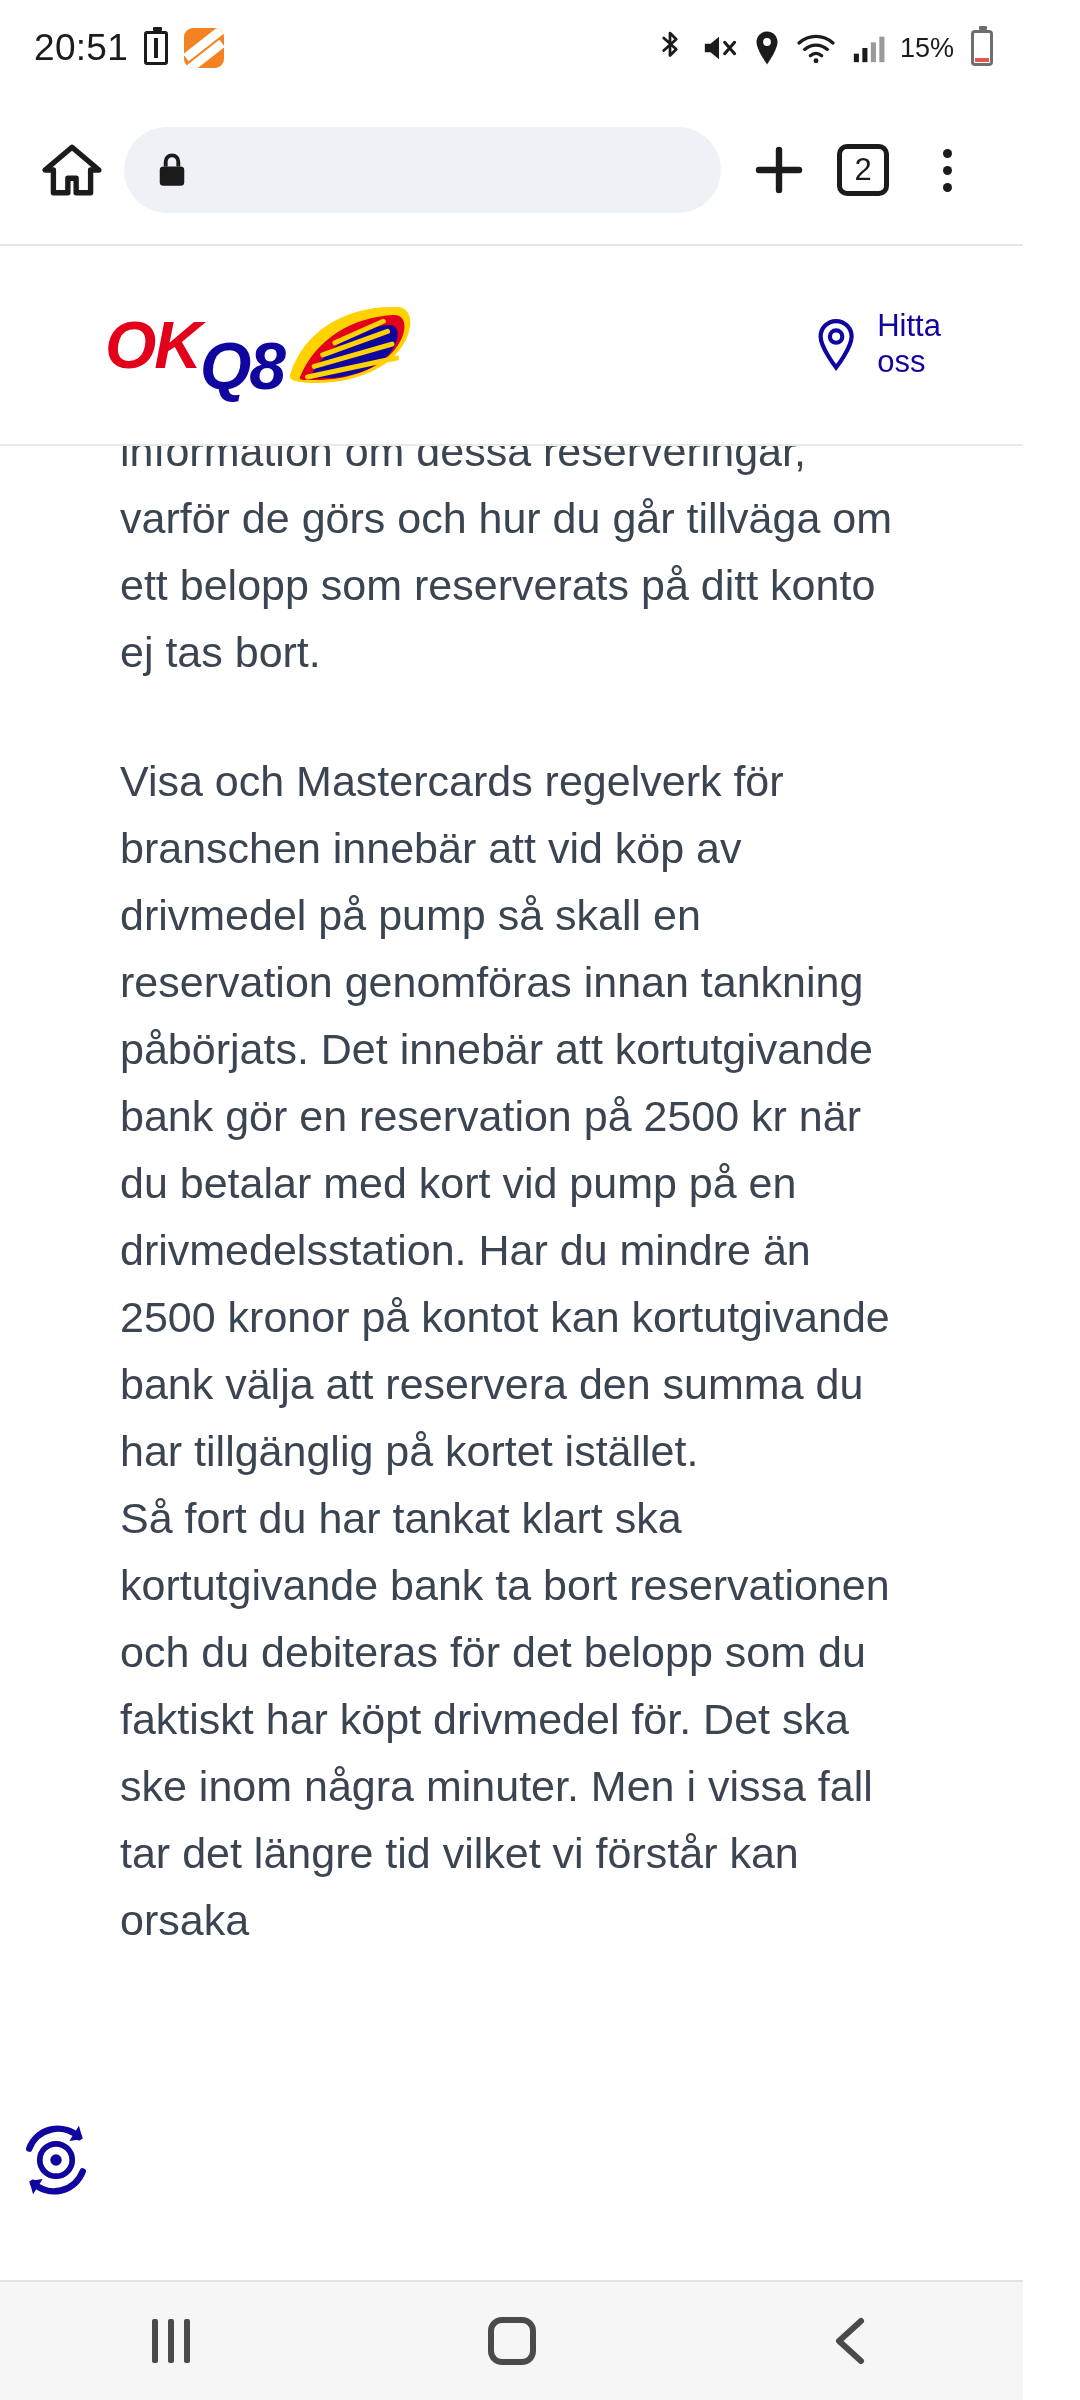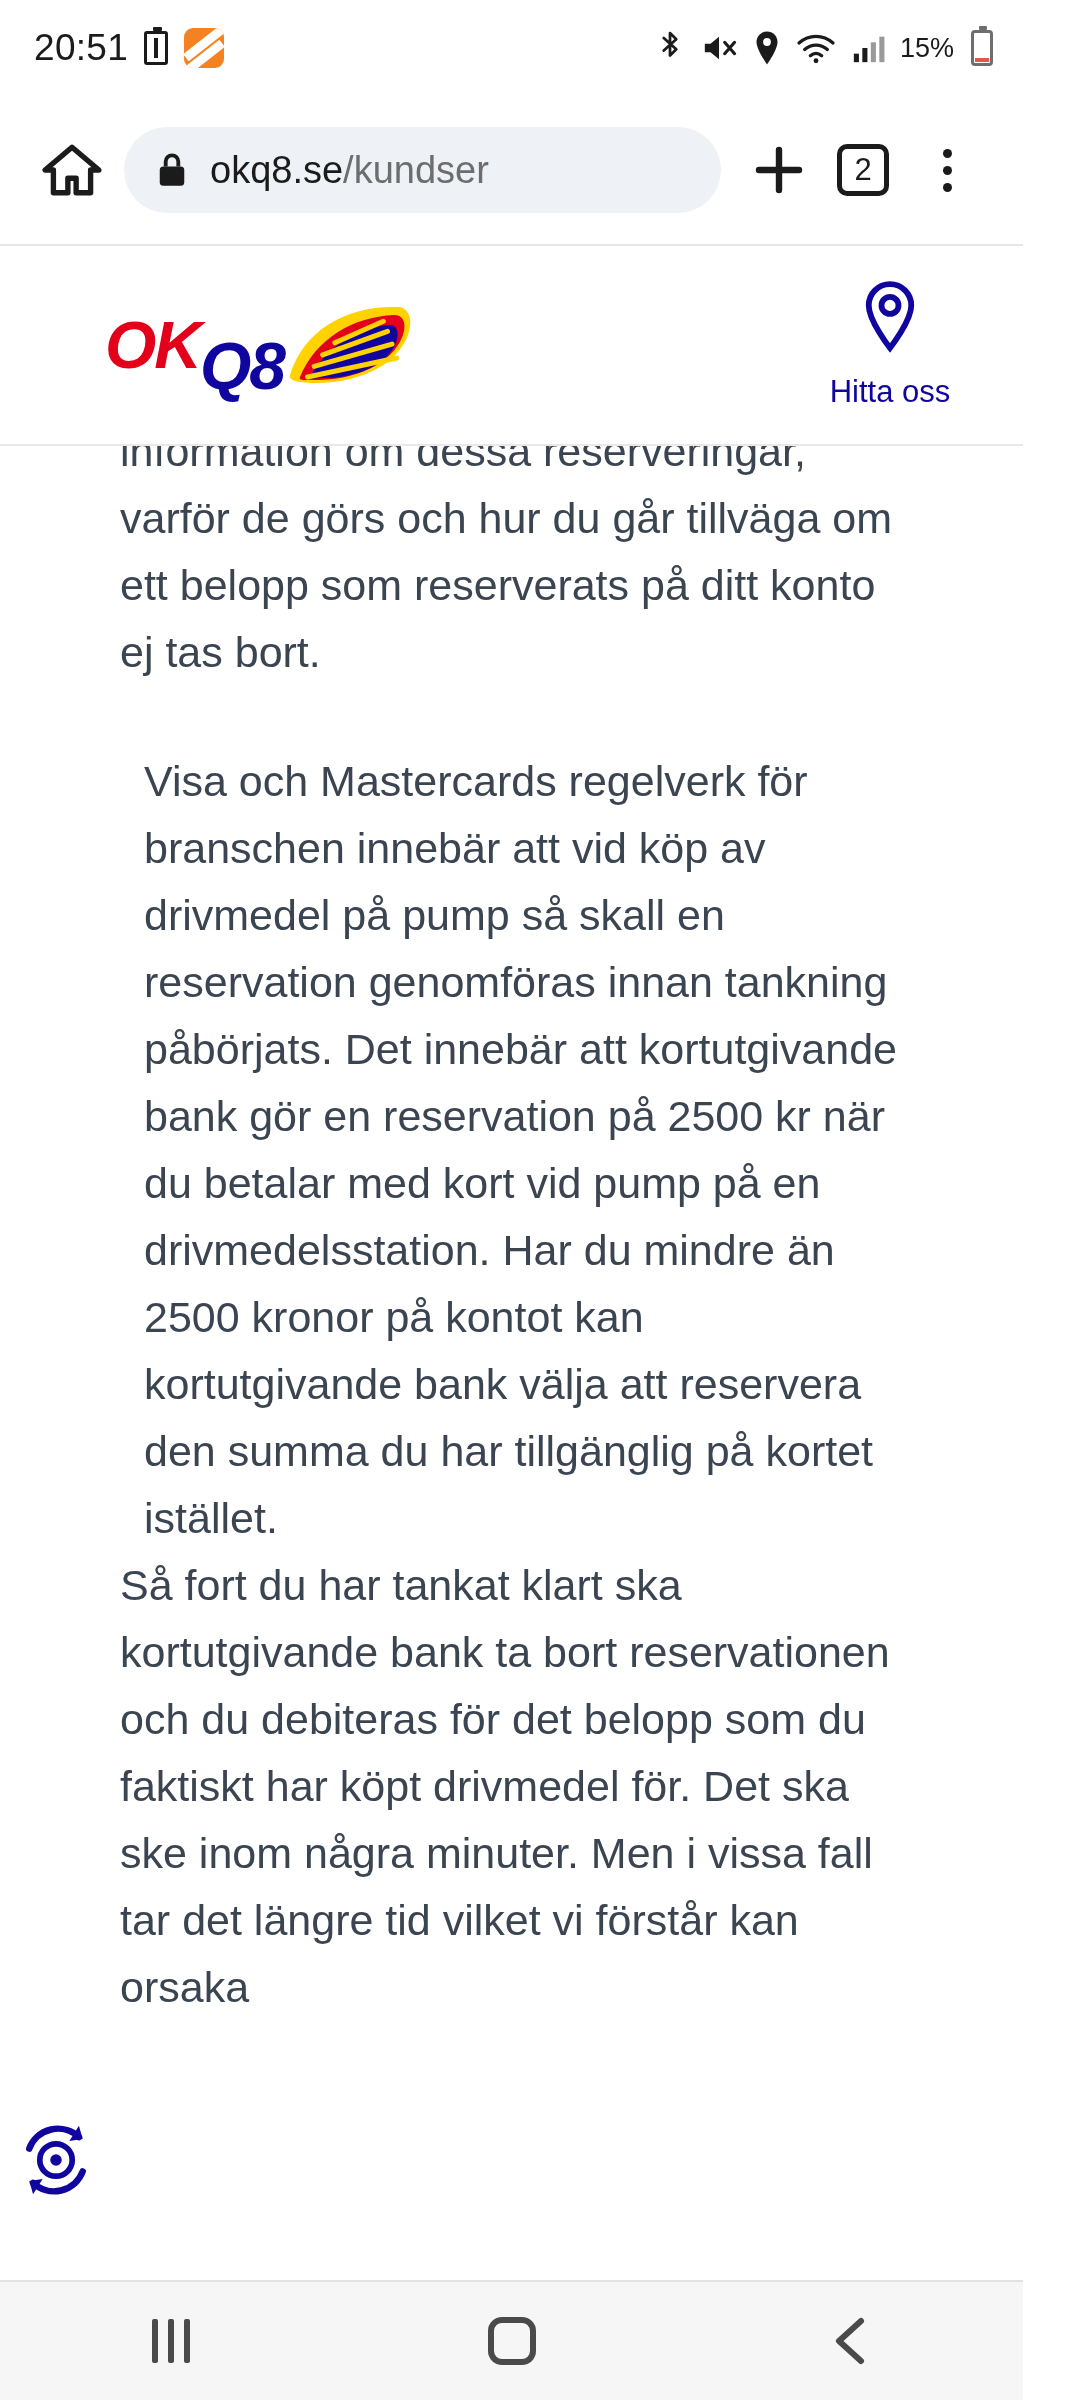--- a/index.html
+++ b/index.html
@@ -201,22 +201,21 @@
 
   .header-actions {
     margin-left: auto;
     display: flex;
     align-items: flex-start;
     gap: 72px;
     padding-right: 10px;
   }
   .header-action {
     display: flex;
-    flex-direction: column;
-    align-items: center;
+    flex-direction: row;
     gap: 20px;
     width: 150px;
   }
   .header-action-label {
     font-size: 31px;
     color: #10069f;
   }
   .burger { display: flex; flex-direction: column; gap: 11px; padding-top: 14px; }
   .burger span {
     display: block;
@@ -233,21 +232,21 @@
     background: #ffffff;
     padding: 0 110px 16px 120px;
   }
   .content p {
     font-size: 43px;
     line-height: 67px;
     color: #3b4552;
     font-family: "Liberation Sans", sans-serif;
   }
   .para-1 { margin-top: -28px; }
-  .para-2 { margin-top: 62px; margin-left: 24px; }
+  .para-2 { margin-top: 62px; }
 
   .recycle-widget {
     position: absolute;
     left: 14px;
     bottom: 78px;
     width: 84px;
     height: 84px;
   }
 
   
@@ -324,23 +323,20 @@
       <svg width="62" height="58" viewBox="0 0 30 28">
         <path d="M15 3L2 14h4v11h7v-7h4v7h7V14h4L15 3z" fill="none" stroke="#1b1b1b" stroke-width="2.6" stroke-linejoin="round"></path>
       </svg>
     </div>
 
     <div class="omnibox">
       <svg width="36" height="42" viewBox="0 0 20 24">
         <rect x="3" y="10" width="14" height="11" rx="2" fill="#1b1b1b"></rect>
         <path d="M6.4 10V7.2a3.6 3.6 0 1 1 7.2 0V10" fill="none" stroke="#1b1b1b" stroke-width="2.2"></path>
       </svg>
-      <div class="omnibox-text">
-        <span class="domain">okq8.se</span><span class="path">/kundser</span>
-      </div>
     </div>
 
     <div class="newtab-btn">
       <svg width="56" height="56" viewBox="0 0 28 28">
         <path d="M14 4v20M4 14h20" stroke="#1b1b1b" stroke-width="3.2" stroke-linecap="round"></path>
       </svg>
     </div>
 
     <div class="tabs-btn">
       <div class="tab-count-box">2</div>

